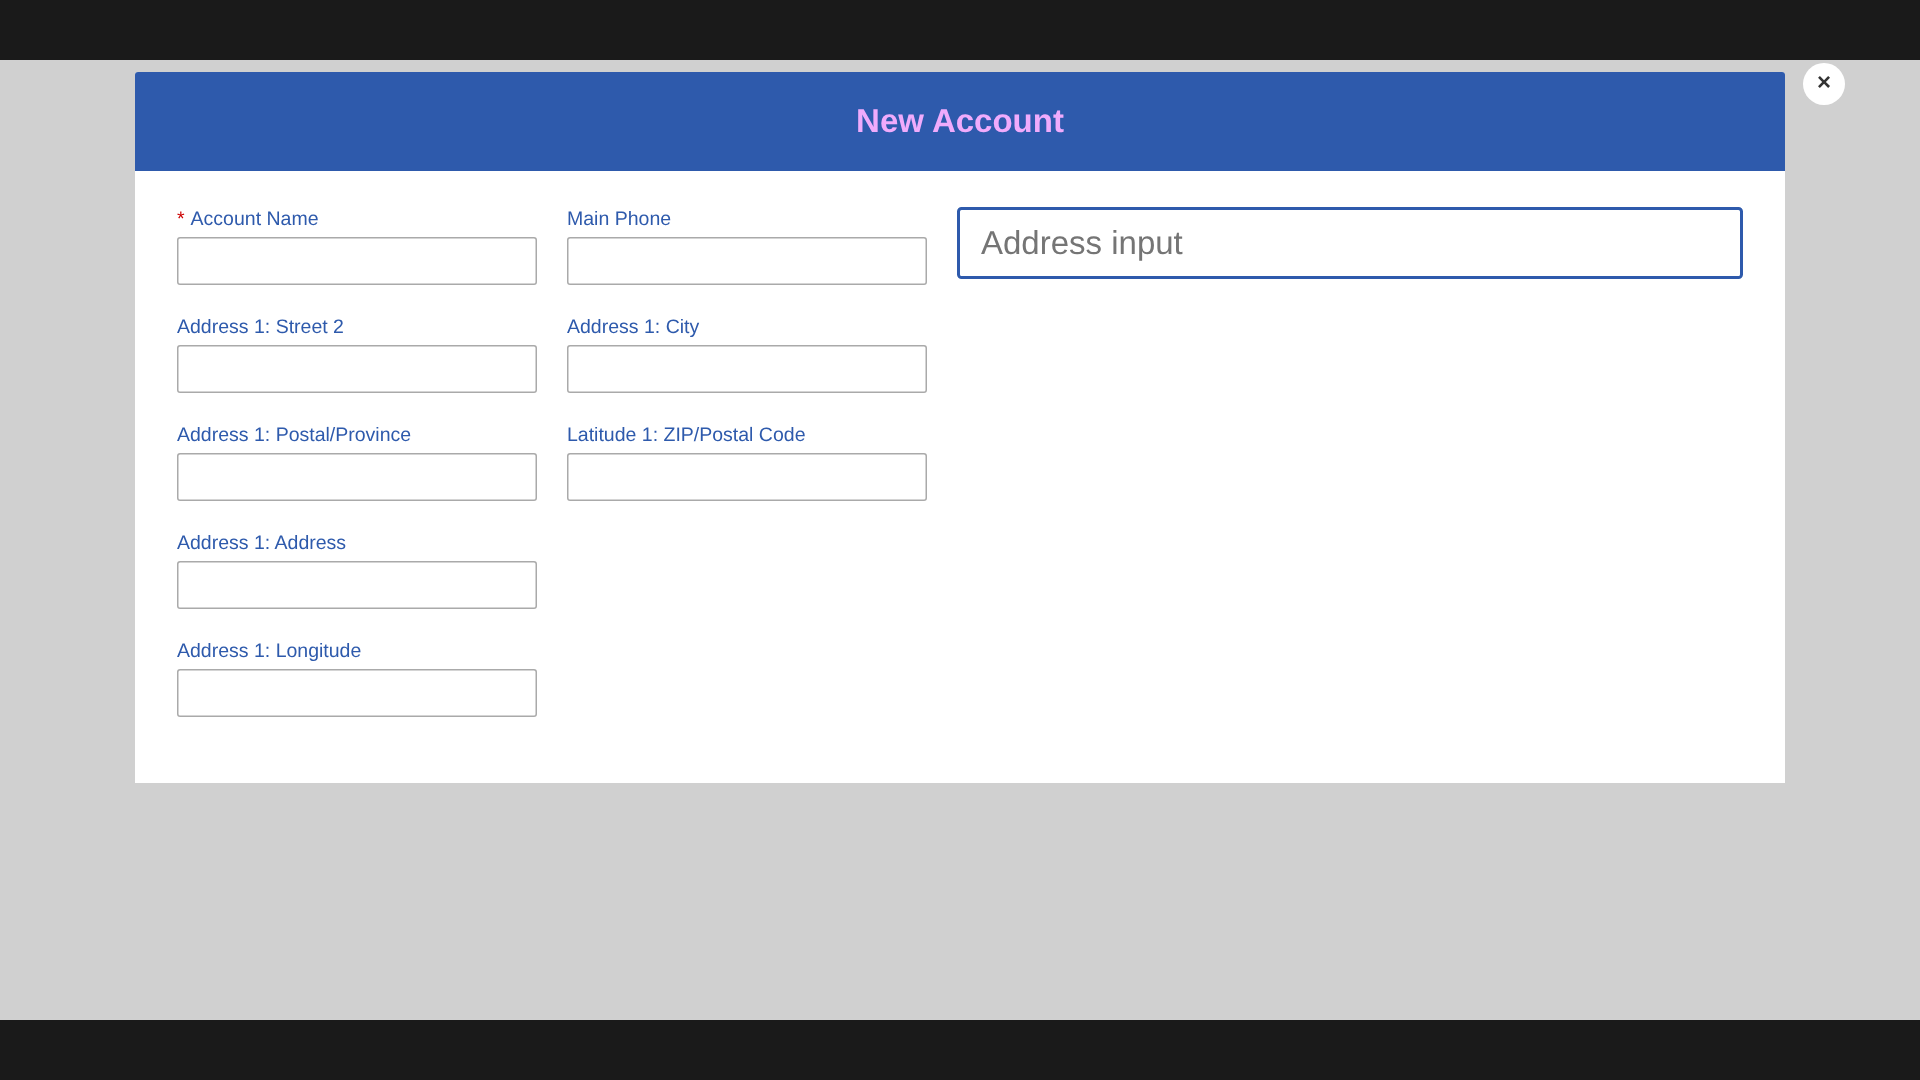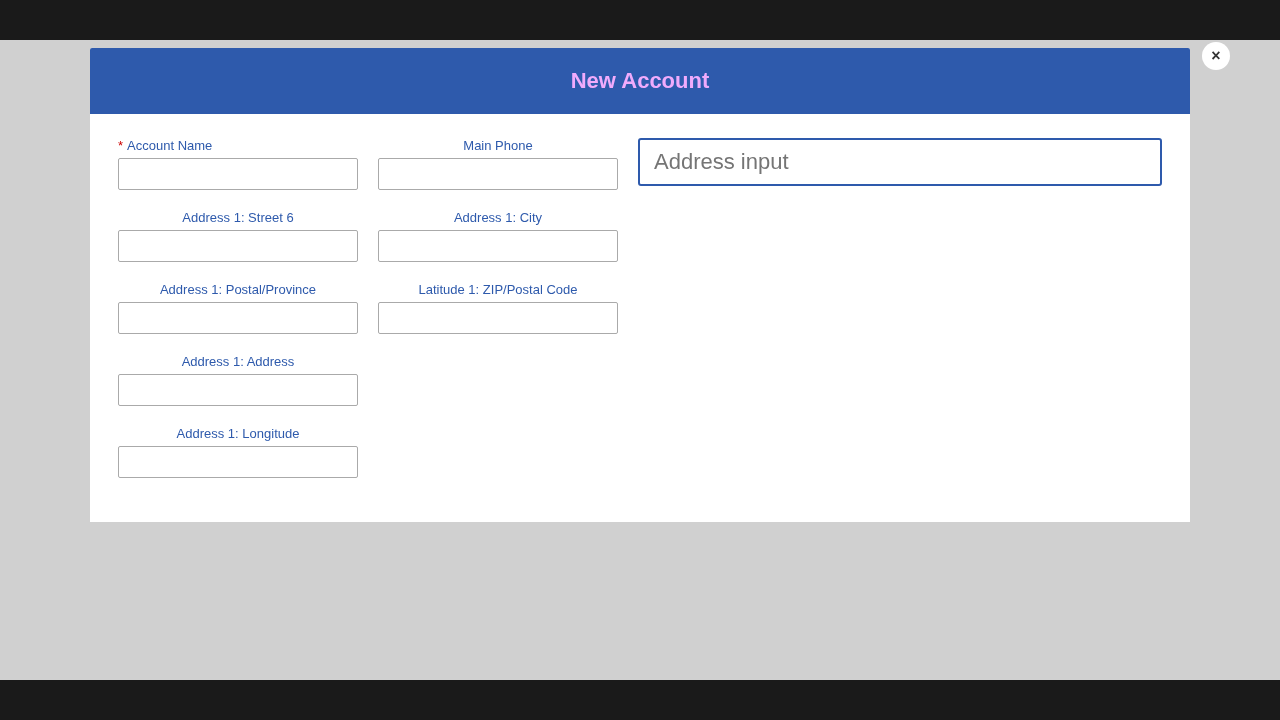--- a/index.html
+++ b/index.html
@@ -110,21 +110,20 @@
     }
 
     .form-group.col-right {
       flex: 1;
     }
 
     .form-label {
       font-size: 13px;
       color: #2e5aac;
       font-weight: 400;
-      text-align: center;
     }
 
     .form-input {
       border: 1px solid #aaaaaa;
       border-radius: 2px;
       height: 32px;
       padding: 4px 8px;
       font-size: 13px;
       outline: none;
       width: 100%;
@@ -173,21 +172,21 @@
           <input type="text" class="form-input" placeholder="" style="">
         </div>
 
         <div class="form-group col-right">
           <input type="text" class="address-input-field" placeholder="Address input" style="">
         </div>
       </div>
 
       <div class="form-row">
         <div class="form-group col-left">
-          <label class="form-label">Address 1: Street 6</label>
+          <label class="form-label">Address 1: Street 2</label>
           <input type="text" class="form-input" style="">
         </div>
 
         <div class="form-group col-mid">
           <label class="form-label">Address 1: City</label>
           <input type="text" class="form-input" style="">
         </div>
       </div>
 
       <div class="form-row">

